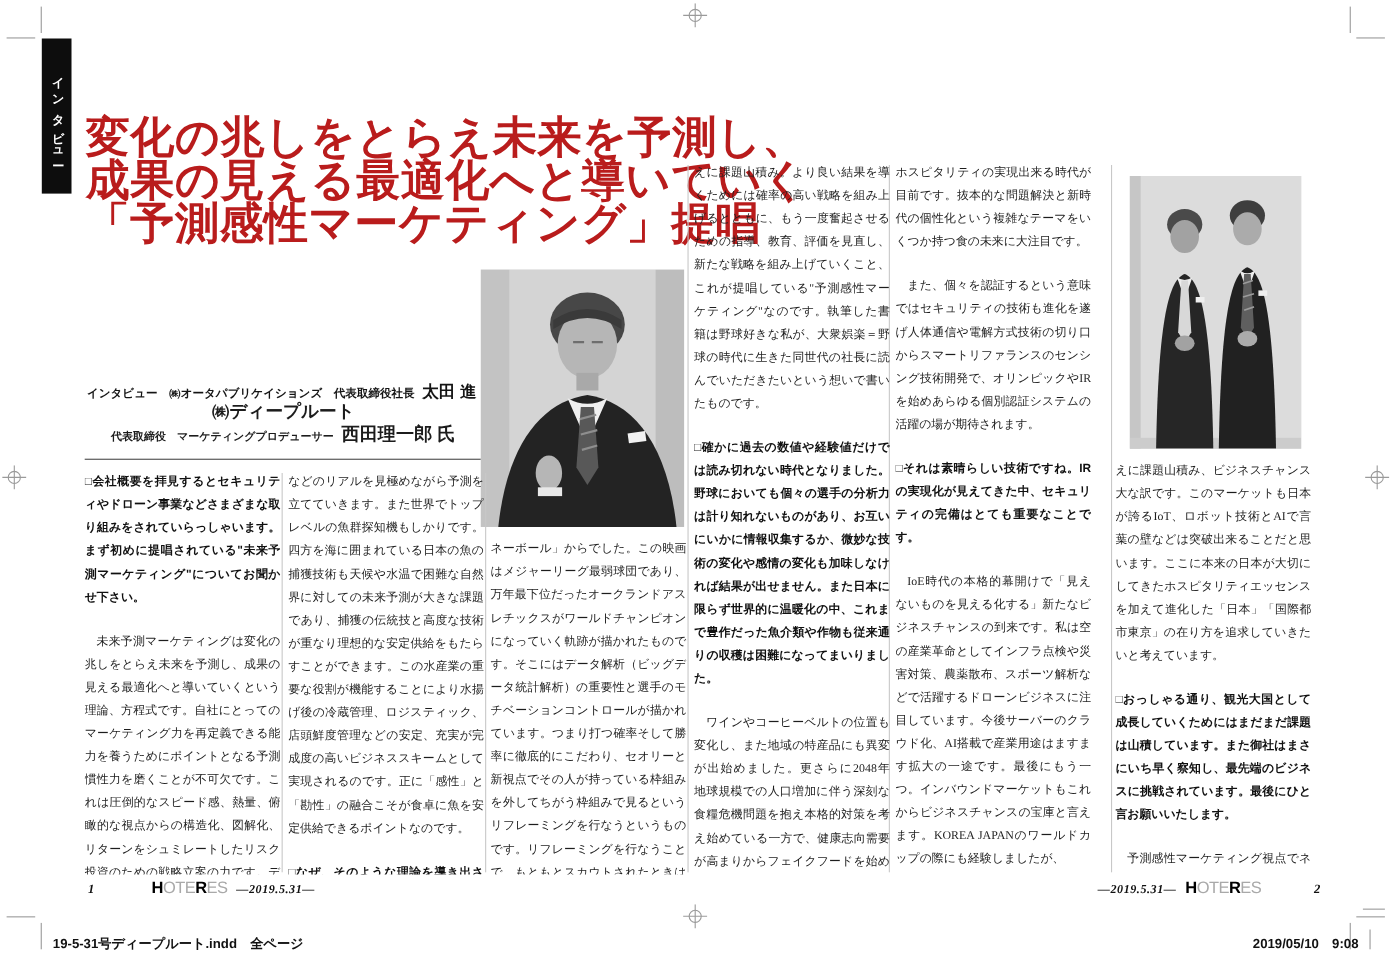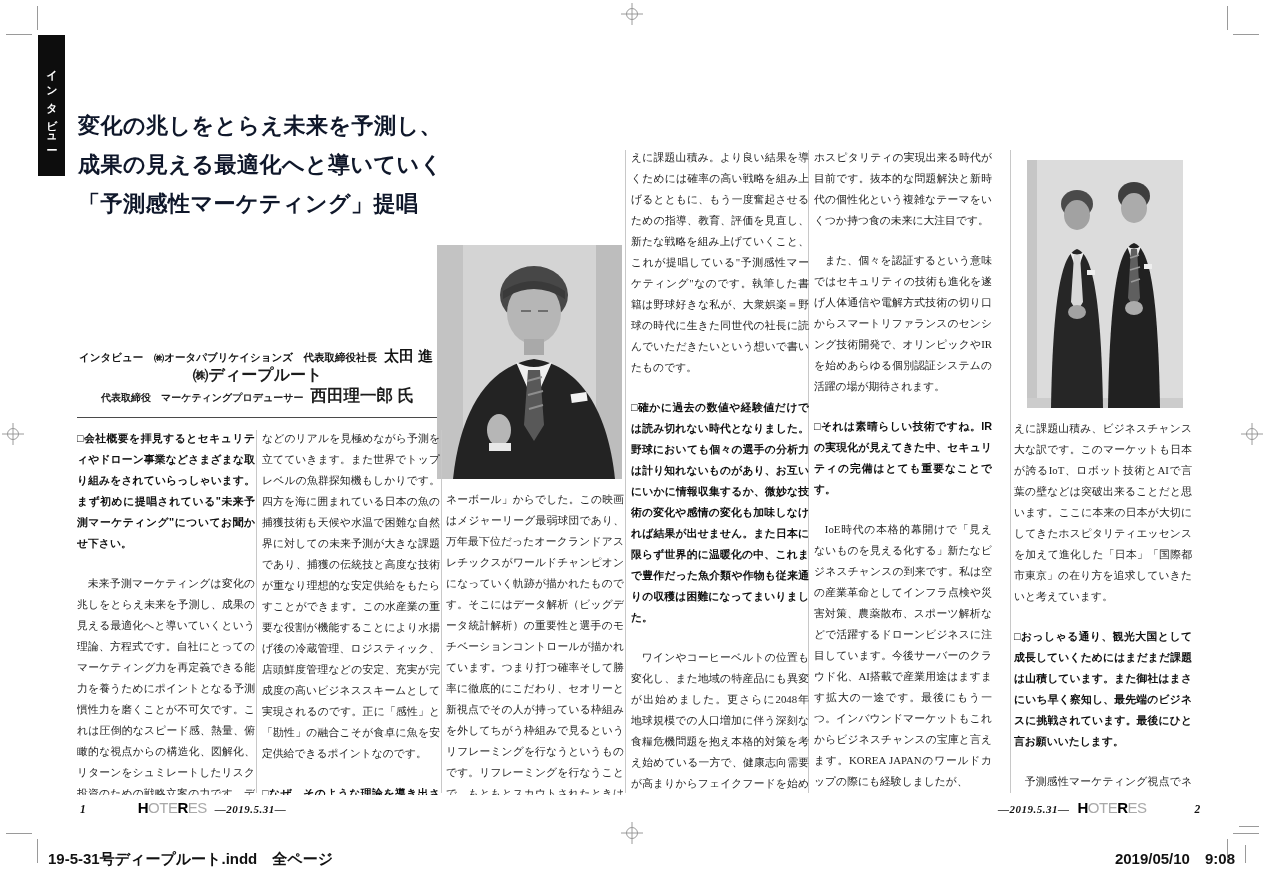--- a/index.html
+++ b/index.html
@@ -6,22 +6,22 @@
   .sheet{position:relative;width:1265px;height:869px;background:#ffffff;overflow:hidden;
          font-family:"Liberation Sans","DejaVu Sans",sans-serif;color:#1c1c1c;}
   
   .mark{position:absolute;background:#9a9a9a;}
   .reg{position:absolute;}
   
   .vtab{position:absolute;left:38px;top:35px;width:27px;height:141px;background:#0d0d0d;
         color:#fff;display:flex;align-items:center;justify-content:center;
         writing-mode:vertical-rl;text-orientation:upright;font-weight:bold;font-size:11px;letter-spacing:4px;}
   
-  .headline{position:absolute;left:78px;top:106px;font-size:22px;font-weight:bold;line-height:39px;
-            color:#0f172a;letter-spacing:.5px;white-space:nowrap;}
+  .headline{position:absolute;left:78px;top:106px;font-size:40px;font-weight:bold;line-height:39px;
+            color:#b91c1c;letter-spacing:.5px;white-space:nowrap;}
   .lead{position:absolute;left:77px;top:236px;width:363px;font-size:12.6px;font-weight:bold;
         line-height:19.5px;text-align:justify;color:#141414;}
   .credit{position:absolute;left:79px;top:347px;font-size:10.5px;font-weight:bold;color:#141414;white-space:nowrap;}
   .credit .nm{font-size:15px;margin-left:7px;}
   .interviewee{position:absolute;left:77px;top:365px;width:361px;text-align:center;line-height:20px;}
   .interviewee .co{font-size:16px;font-weight:bold;}
   .interviewee .role{font-size:10px;font-weight:bold;margin-right:7px;margin-top:25px;}
   .interviewee .nm{font-size:16.5px;font-weight:bold;}
   .hrule{position:absolute;left:77px;top:417px;width:361px;height:1px;background:#4a4a4a;}
   
@@ -35,21 +35,21 @@
   .vline{position:absolute;width:1px;background:#c8c8c8;}
   
   .photo{position:absolute;overflow:hidden;background:#d6d6d6;}
   
   .footer{position:absolute;top:799px;display:flex;align-items:baseline;font-size:11px;color:#111;}
   .pgnum{font-family:"Liberation Serif",serif;font-style:italic;font-weight:bold;font-size:11.5px;}
   .date{font-family:"Liberation Serif",serif;font-style:italic;font-weight:bold;font-size:11px;letter-spacing:.5px;}
   .logo{font-size:15px;letter-spacing:-.5px;white-space:nowrap;}
   .logo .b{font-weight:bold;color:#000;}
   .logo .l{font-weight:normal;color:#a9a9a9;}
-  .slug{position:absolute;top:850px;font-size:15px;font-weight:bold;color:#111;white-space:nowrap;}
+  .slug{position:absolute;top:850px;font-size:12px;font-weight:bold;color:#111;white-space:nowrap;}
 </style>
 </head>
 <body>
 
 <div class="sheet">
 
   <div class="mark" style="left:6px;top:34px;width:26px;height:1px"></div>
   <div class="mark" style="left:37px;top:6px;width:1px;height:24px"></div>
   <div class="mark" style="left:1233px;top:34px;width:26px;height:1px"></div>
   <div class="mark" style="left:1227px;top:6px;width:1px;height:24px"></div>

